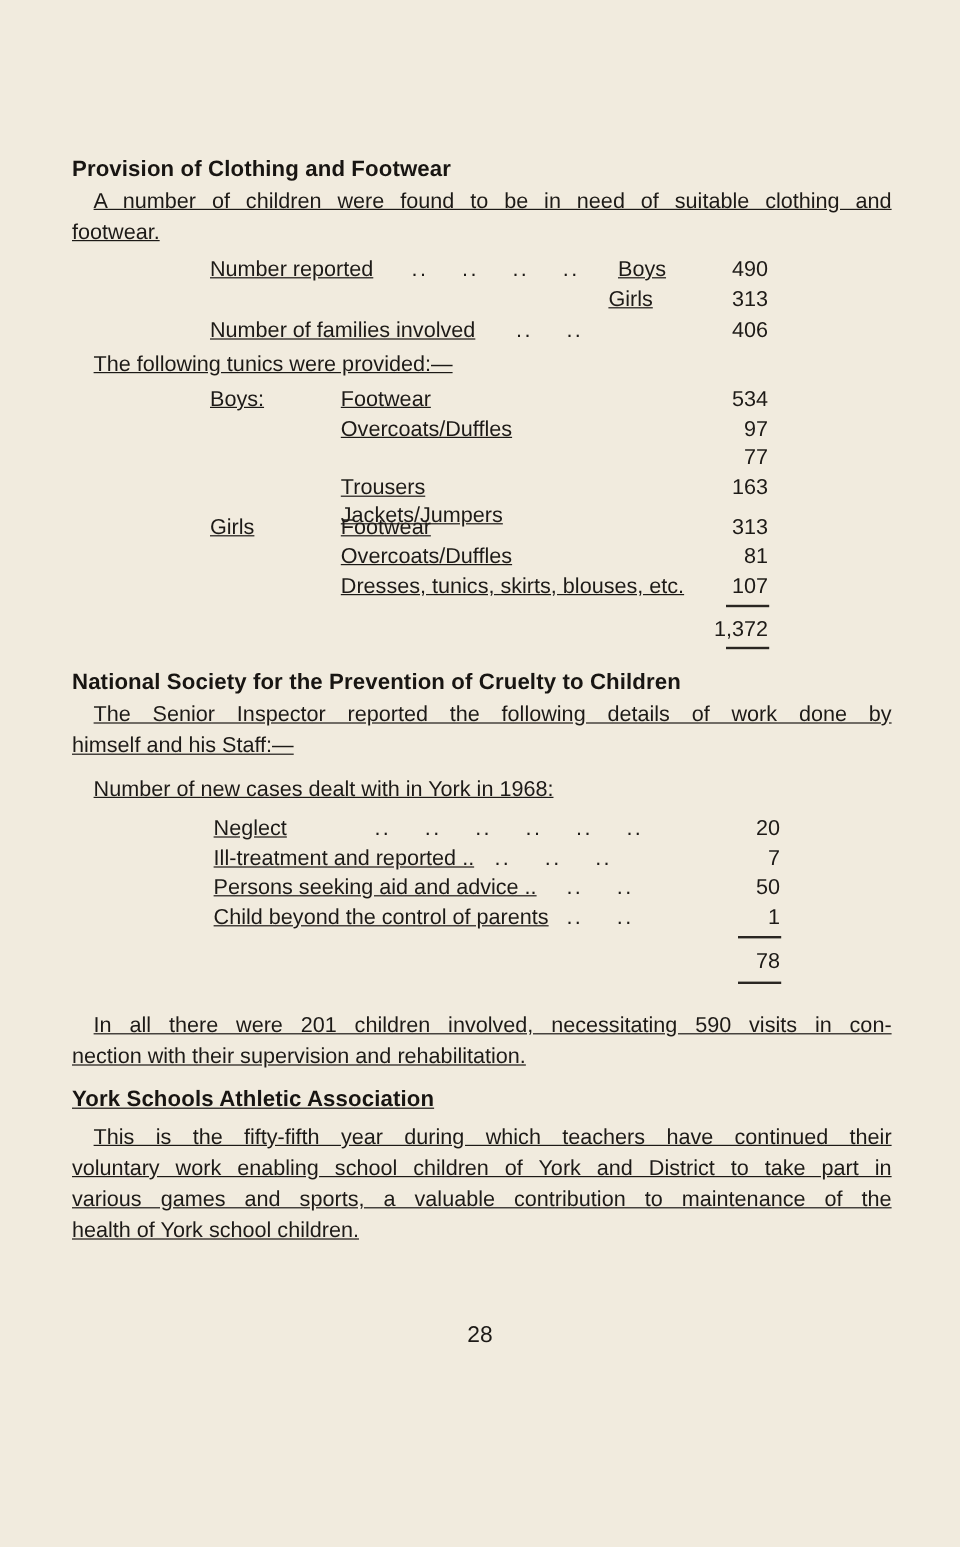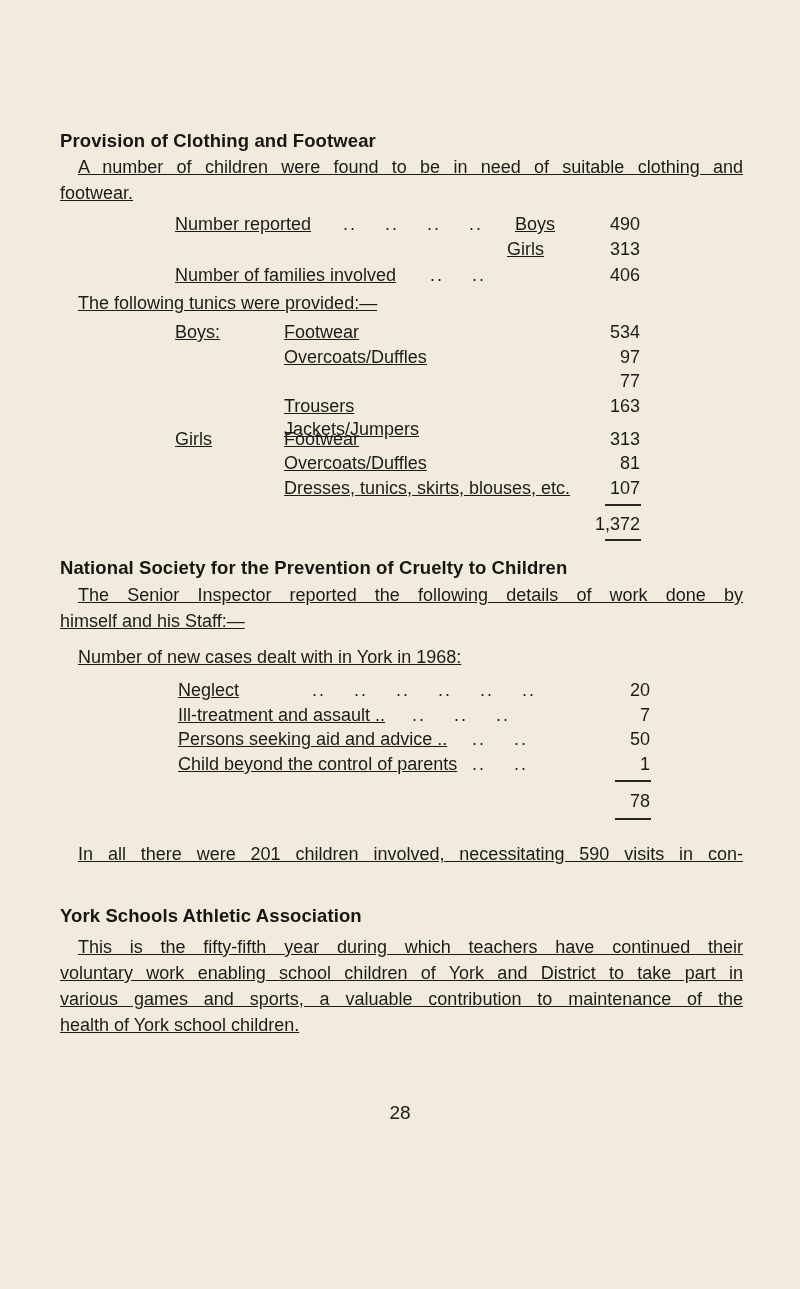--- a/index.html
+++ b/index.html
@@ -78,39 +78,40 @@
 
   <div class="abs" style="left:78px; top:572px; width:665px; text-align:justify; text-align-last:justify;">The Senior Inspector reported the following details of work done by</div>
   <div class="abs" style="left:60px; top:598px;">himself and his Staff:—</div>
 
   <div class="abs" style="left:78px; top:634px;">Number of new cases dealt with in York in 1968:</div>
 
   <div class="abs" style="left:178px; top:667px;">Neglect</div>
   <div class="dots" style="left:312px; top:667px;">..    ..    ..    ..    ..    ..</div>
   <div class="num" style="left:590px; top:667px;">20</div>
 
-  <div class="abs" style="left:178px; top:692px;">Ill-treatment and assault ..</div>
+  <div class="abs" style="left:178px; top:692px;">Ill-treatment and reported ..</div>
   <div class="dots" style="left:412px; top:692px;">..    ..    ..</div>
   <div class="num" style="left:590px; top:692px;">7</div>
 
   <div class="abs" style="left:178px; top:716px;">Persons seeking aid and advice ..</div>
   <div class="dots" style="left:472px; top:716px;">..    ..</div>
   <div class="num" style="left:590px; top:716px;">50</div>
 
   <div class="abs" style="left:178px; top:741px;">Child beyond the control of parents</div>
   <div class="dots" style="left:472px; top:741px;">..    ..</div>
   <div class="num" style="left:590px; top:741px;">1</div>
 
   <div class="rule" style="left:615px; top:768px;"></div>
   <div class="num" style="left:590px; top:778px;">78</div>
   <div class="rule" style="left:615px; top:806px;"></div>
 
   <div class="abs" style="left:78px; top:831px; width:665px; text-align:justify; text-align-last:justify;">In all there were 201 children involved, necessitating 590 visits in con-</div>
+  <div class="abs" style="left:60px; top:857px;">nection with their supervision and rehabilitation.</div>
 
-  <div class="heading" style="top:893px;">York Schools Athletic Association</div>
+  <div class="heading" style="top:893px;text-decoration:underline;">York Schools Athletic Association</div>
 
   <div class="abs" style="left:78px; top:924px; width:665px; text-align:justify; text-align-last:justify;">This is the fifty-fifth year during which teachers have continued their</div>
   <div class="abs" style="left:60px; top:950px; width:683px; text-align:justify; text-align-last:justify;">voluntary work enabling school children of York and District to take part in</div>
   <div class="abs" style="left:60px; top:976px; width:683px; text-align:justify; text-align-last:justify;">various games and sports, a valuable contribution to maintenance of the</div>
   <div class="abs" style="left:60px; top:1002px;">health of York school children.</div>
 
   <div class="pagenum">28</div>
 </div>
 
 </body></html>

